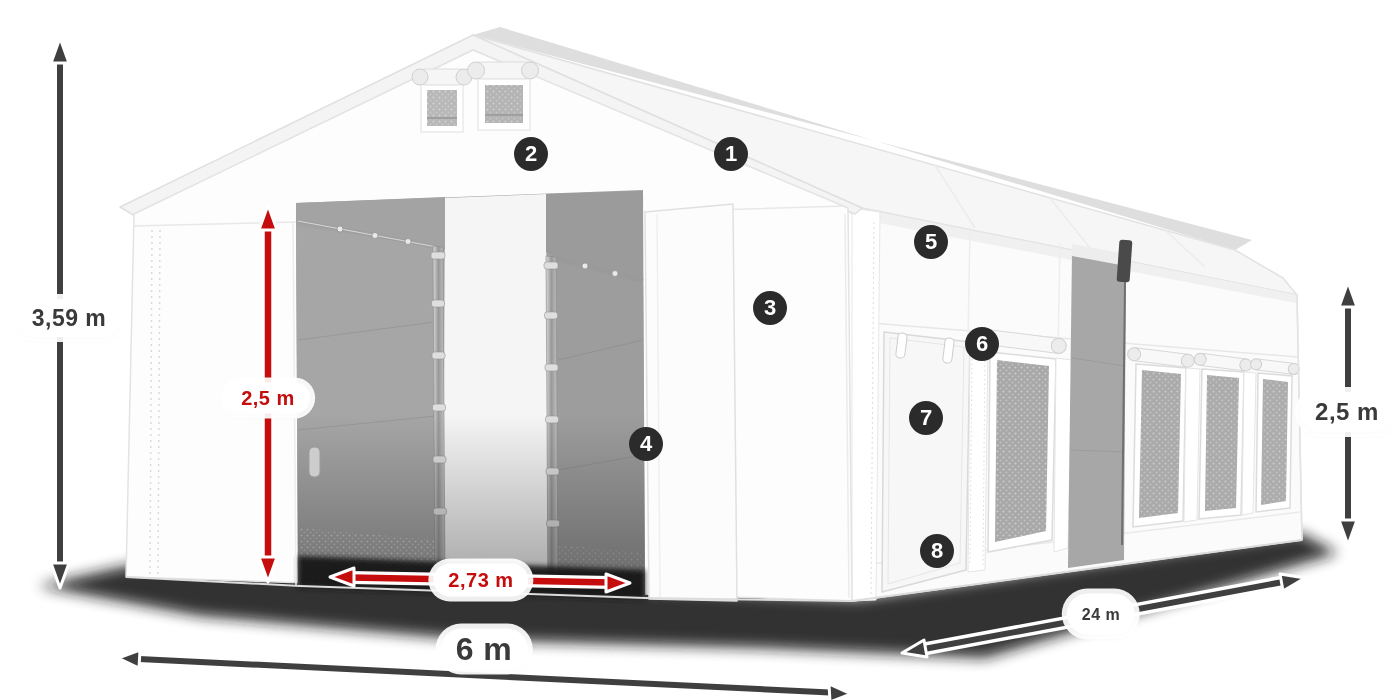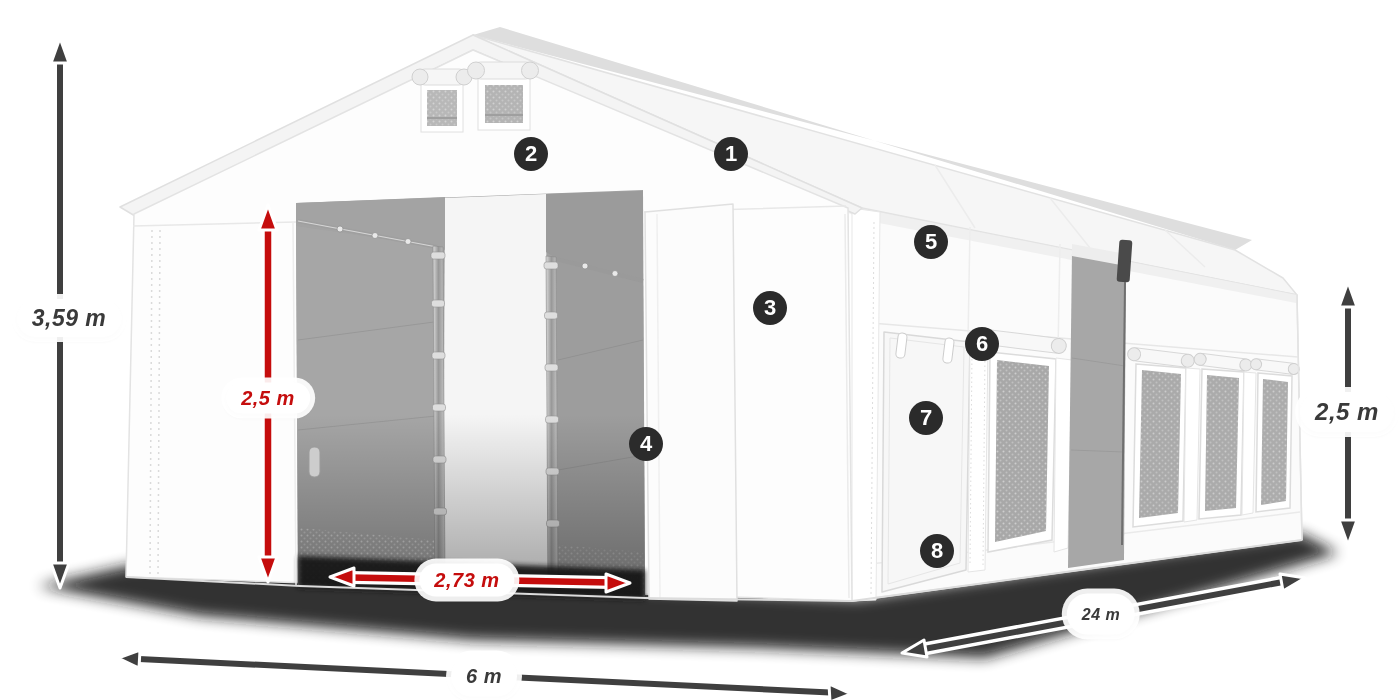--- a/index.html
+++ b/index.html
@@ -7,21 +7,21 @@
     position:relative;width:1400px;height:700px;overflow:hidden;background:#ffffff;
     font-family:"Liberation Sans",sans-serif;
   }
   .stage svg{position:absolute;left:0;top:0;}
   .pill{
     position:absolute;transform:translate(-50%,-50%);
     background:#ffffff;color:#3a3a3a;font-weight:bold;white-space:nowrap;
     display:flex;align-items:center;justify-content:center;
     border-radius:22px;padding:0 15px;
     box-shadow:0 0 0 5px rgba(255,255,255,0.92),0 2px 5px rgba(0,0,0,0.18);
-    z-index:4;letter-spacing:0.5px;font-style:italic;
+    z-index:4;letter-spacing:0.5px;
   }
   .pill.red{color:#c50d0d;}
   .marker{
     position:absolute;transform:translate(-50%,-50%);
     width:34px;height:34px;border-radius:50%;
     background:#2b2b2b;color:#ffffff;font-weight:bold;font-size:22px;
     display:flex;align-items:center;justify-content:center;
     z-index:3;
   }
 </style>
@@ -275,22 +275,22 @@
       <line x1="1348" y1="302" x2="1348" y2="525" stroke="#ffffff" stroke-width="13"></line>
       <line x1="1348" y1="302" x2="1348" y2="525" stroke="#3f3f3f" stroke-width="6"></line>
       <polygon points="1348,282 1339,307 1357,307" fill="#3f3f3f" stroke="#ffffff" stroke-width="3"></polygon>
       <polygon points="1348,545 1339,520 1357,520" fill="#3f3f3f" stroke="#ffffff" stroke-width="3"></polygon>
     </g>
   </g>
 </svg>
 
 <div class="pill" style="left:69px;top:318px;height:38px;font-size:23px;">3,59 m</div>
 <div class="pill red" style="left:268px;top:398px;height:31px;font-size:20px;">2,5 m</div>
-<div class="pill red" style="left:467px;top:580px;height:33px;font-size:20px;">2,73 m</div>
-<div class="pill" style="left:484px;top:676px;height:41px;font-size:20px;">6 m</div>
+<div class="pill red" style="left:481px;top:580px;height:33px;font-size:20px;">2,73 m</div>
+<div class="pill" style="left:484px;top:649px;height:41px;font-size:32px;">6 m</div>
 <div class="pill" style="left:1101px;top:614px;height:41px;font-size:16px;">24 m</div>
 <div class="pill" style="left:1347px;top:412px;height:40px;font-size:24px;">2,5 m</div>
 
 <div class="marker" style="left:731px;top:154px;">1</div>
 <div class="marker" style="left:531px;top:154px;">2</div>
 <div class="marker" style="left:770px;top:308px;">3</div>
 <div class="marker" style="left:646px;top:444px;">4</div>
 <div class="marker" style="left:931px;top:242px;">5</div>
 <div class="marker" style="left:982px;top:344px;">6</div>
 <div class="marker" style="left:926px;top:418px;">7</div>

